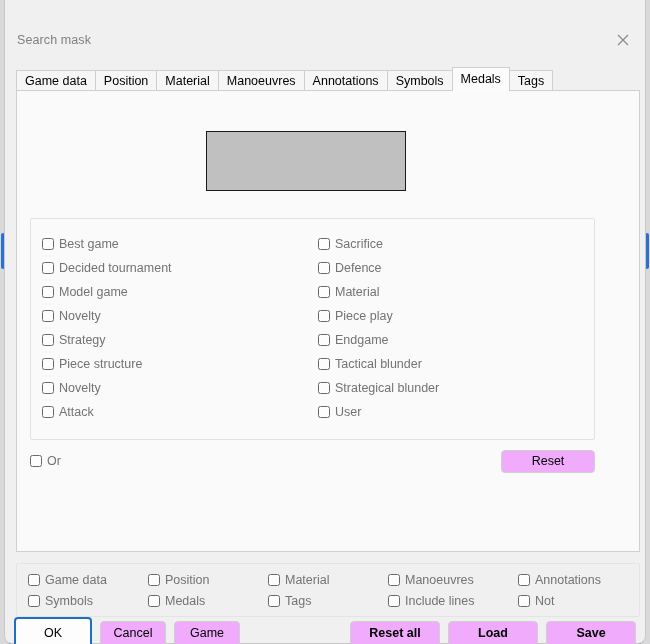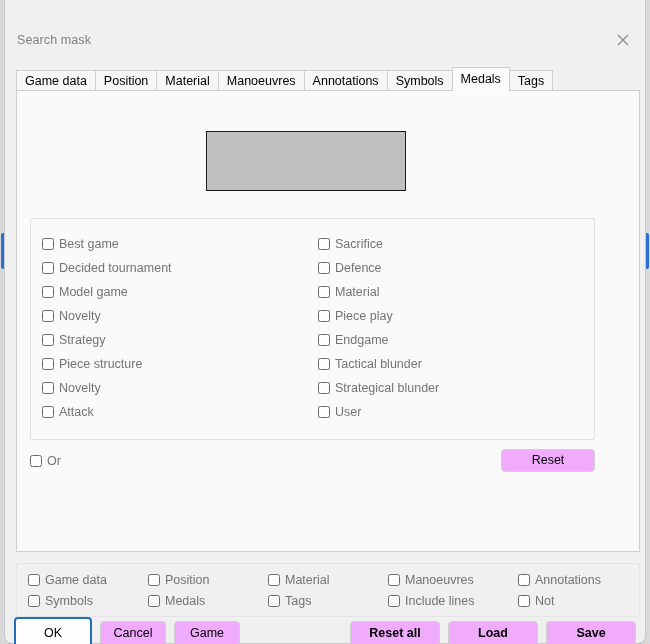--- a/index.html
+++ b/index.html
@@ -190,21 +190,21 @@
   }
 
   
   .or-row {
     position: absolute;
     left: 13px;
     right: 44px;
     top: 358px;
     height: 24px;
     display: flex;
-    align-items: flex-start;
+    align-items: center;
   }
   .or-row .spacer { flex: 1; }
 
   .btn {
     background: #f0abfc;
     border: 1px solid #cfcfcf;
     border-radius: 4px;
     font-size: 12.5px;
     font-family: "Liberation Sans", sans-serif;
     color: #000;

